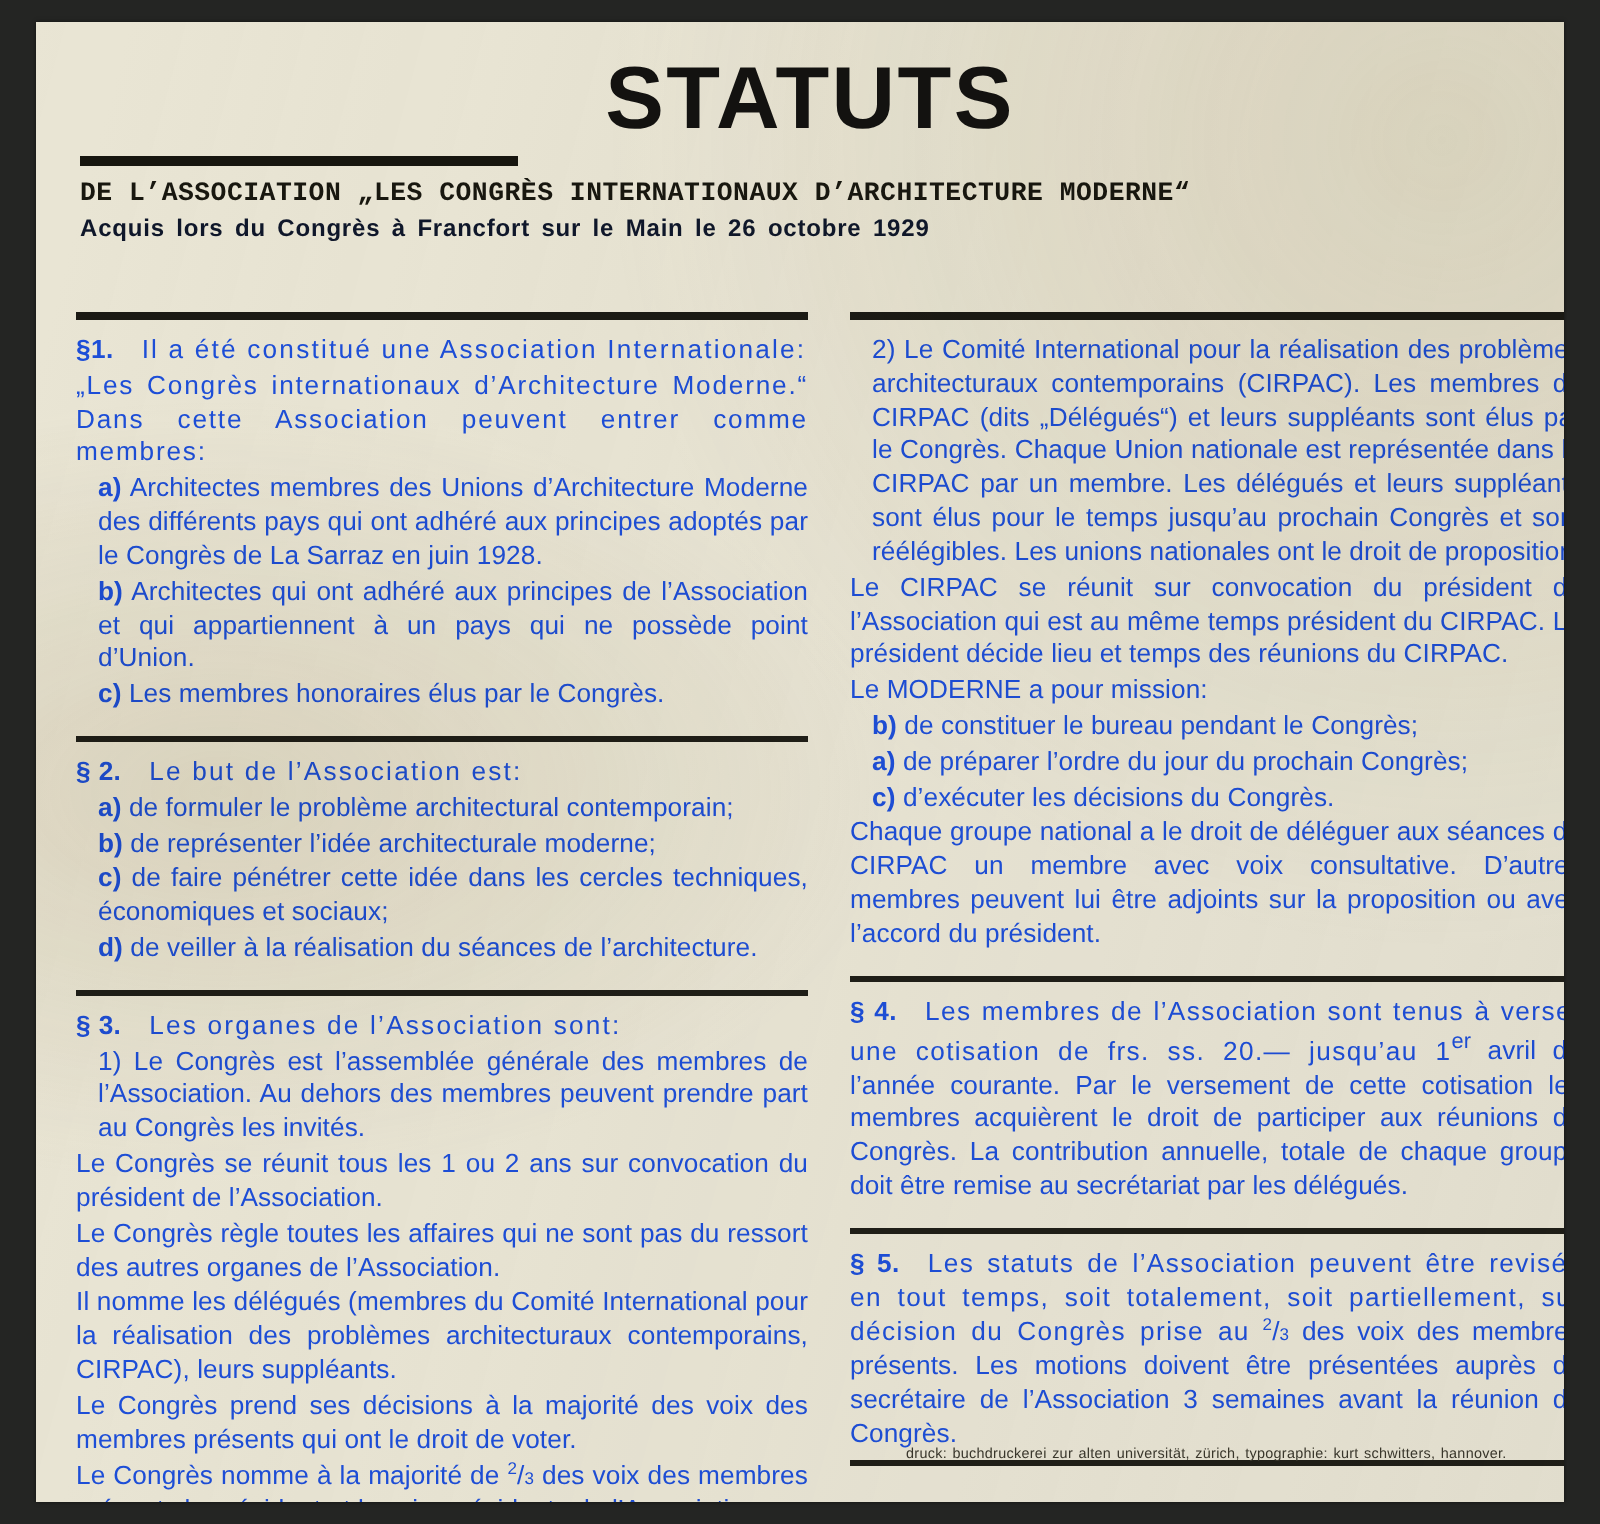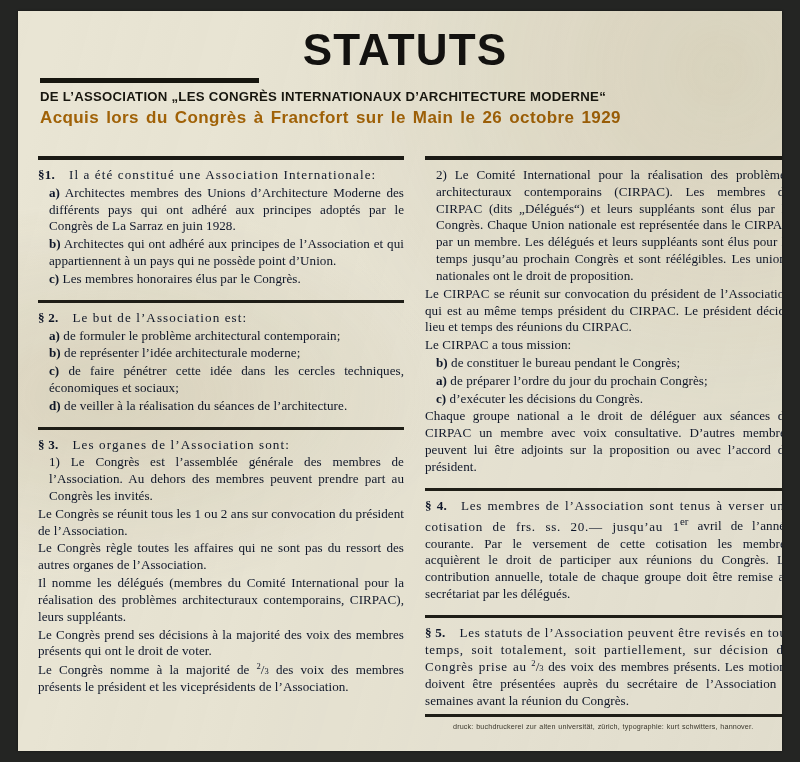--- a/index.html
+++ b/index.html
@@ -68,29 +68,30 @@
     background: #17160f;
     margin: 6px 0 6px 2px;
   }
   .subtitle {
     font-size: 13.2px;
     font-weight: bold;
     letter-spacing: .25px;
     line-height: 1.25;
     margin: 0 0 1px 2px;
     color: #18170f;
+    font-family: Liberation Mono, monospace;
   }
   .subsubtitle {
-    font-size: 17px;
+    font-size: 12px;
     font-weight: bold;
     letter-spacing: .4px;
     word-spacing: 2px;
     line-height: 1.25;
     margin: 0 0 0 2px;
-    color: #a16207;
+    color: #0f172a;
   }
 
   
   .columns {
     position: absolute;
     top: 132px;
     left: 0;
     right: 0;
     bottom: 0;
     display: flex;
@@ -111,23 +112,22 @@
   }
   .rule.spacer-top { margin-top: 12px; }
 
   .sect { margin: 0; }
   .p {
     font-size: 13.1px;
     line-height: 1.285;
     margin: 4px 0 0 0;
     text-align: justify;
     text-align-last: left;
-    color: #0f172a;
+    color: #1d4ed8;
     letter-spacing: .05px;
-    font-family: Liberation Serif, serif;
   }
   .p.hang { padding-left: 11px; }
   .p.head { padding-left: 0; }
   .p + .p { margin-top: 1px; }
   .gap { margin-top: 7px; }
   .sec-num {
     font-weight: bold;
     letter-spacing: .2px;
   }
   .lead {
@@ -173,20 +173,21 @@
       </div>
 
       <div class="columns">
 
         <div class="col">
 
           <div class="rule"></div>
 
           <div class="sect">
             <p class="p head"><span class="sec-num">§1.</span><span class="lead">Il a été constitué une Association Internationale:</span></p>
+            <p class="p spread-sm">„Les Congrès internationaux d’Architecture Moderne.“ Dans cette Association peuvent entrer comme membres:</p>
             <p class="p hang gap"><span class="itm">a)</span> <span>Architectes membres des Unions d’Architecture Moderne des différents pays qui ont adhéré aux principes adoptés par le Congrès de La Sarraz en juin 1928.</span></p>
             <p class="p hang gap"><span class="itm">b)</span> <span>Architectes qui ont adhéré aux principes de l’Association et qui appartiennent à un pays qui ne possède point d’Union.</span></p>
             <p class="p hang gap"><span class="itm">c)</span> <span>Les membres honoraires élus par le Congrès.</span></p>
           </div>
 
           <div class="rule thin spacer-top"></div>
 
           <div class="sect">
             <p class="p head"><span class="sec-num">§ 2.</span><span class="lead">Le but de l’Association est:</span></p>
             <p class="p hang"><span class="itm">a)</span> <span>de formuler le problème architectural contemporain;</span></p>
@@ -209,21 +210,21 @@
           </div>
         </div>
 
         <div class="col">
 
           <div class="rule"></div>
 
           <div class="sect">
             <p class="p hang"><span>2)</span> <span>Le Comité International pour la réalisation des problèmes architecturaux contemporains (CIRPAC). Les membres du CIRPAC (dits „Délégués“) et leurs suppléants sont élus par le Congrès. Chaque Union nationale est représentée dans le CIRPAC par un membre. Les délégués et leurs suppléants sont élus pour le temps jusqu’au prochain Congrès et sont réélégibles. Les unions nationales ont le droit de proposition.</span></p>
             <p class="p">Le CIRPAC se réunit sur convocation du président de l’Association qui est au même temps président du CIRPAC. Le président décide lieu et temps des réunions du CIRPAC.</p>
-            <p class="p">Le CIRPAC a tous mission:</p>
+            <p class="p">Le MODERNE a pour mission:</p>
             <p class="p hang"><span class="itm">b)</span> <span>de constituer le bureau pendant le Congrès;</span></p>
             <p class="p hang"><span class="itm">a)</span> <span>de préparer l’ordre du jour du prochain Congrès;</span></p>
             <p class="p hang"><span class="itm">c)</span> <span>d’exécuter les décisions du Congrès.</span></p>
             <p class="p">Chaque groupe national a le droit de déléguer aux séances du CIRPAC un membre avec voix consultative. D’autres membres peuvent lui être adjoints sur la proposition ou avec l’accord du président.</p>
           </div>
 
           <div class="rule thin spacer-top"></div>
 
           <div class="sect">
             <p class="p"><span class="sec-num">§ 4.</span><span class="lead-tight">Les membres de l’Association sont tenus à verser une cotisation de frs. ss. 20.— jusqu’au 1</span><sup class="ordinal">er</sup><span> avril de l’année courante. Par le versement de cette cotisation les membres acquièrent le droit de participer aux réunions du Congrès. La contribution annuelle, totale de chaque groupe doit être remise au secrétariat par les délégués.</span></p>

